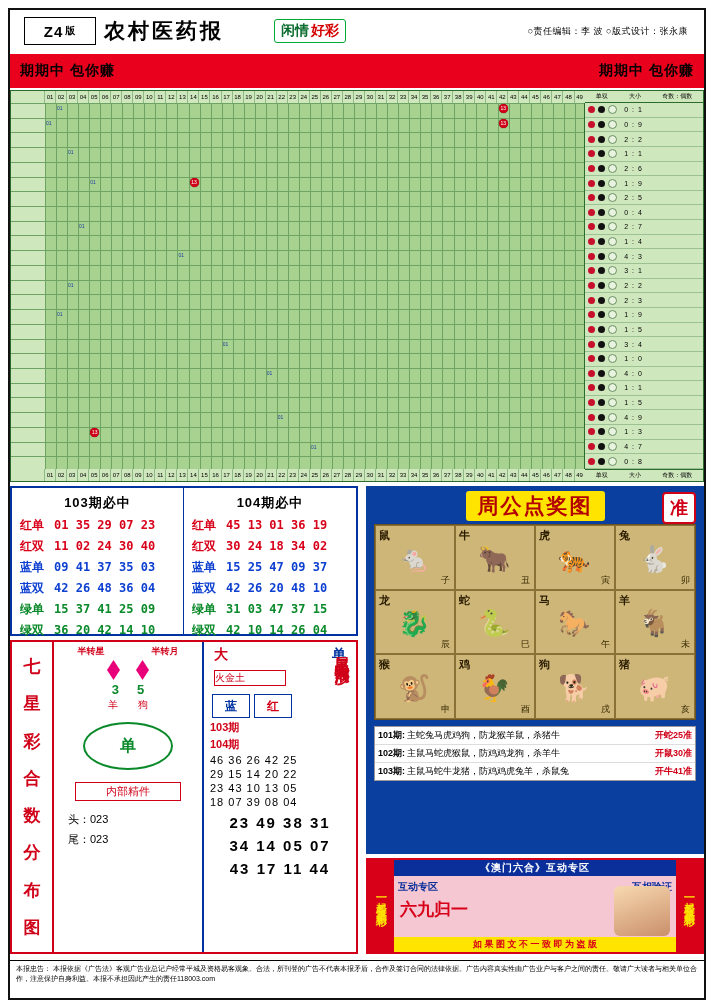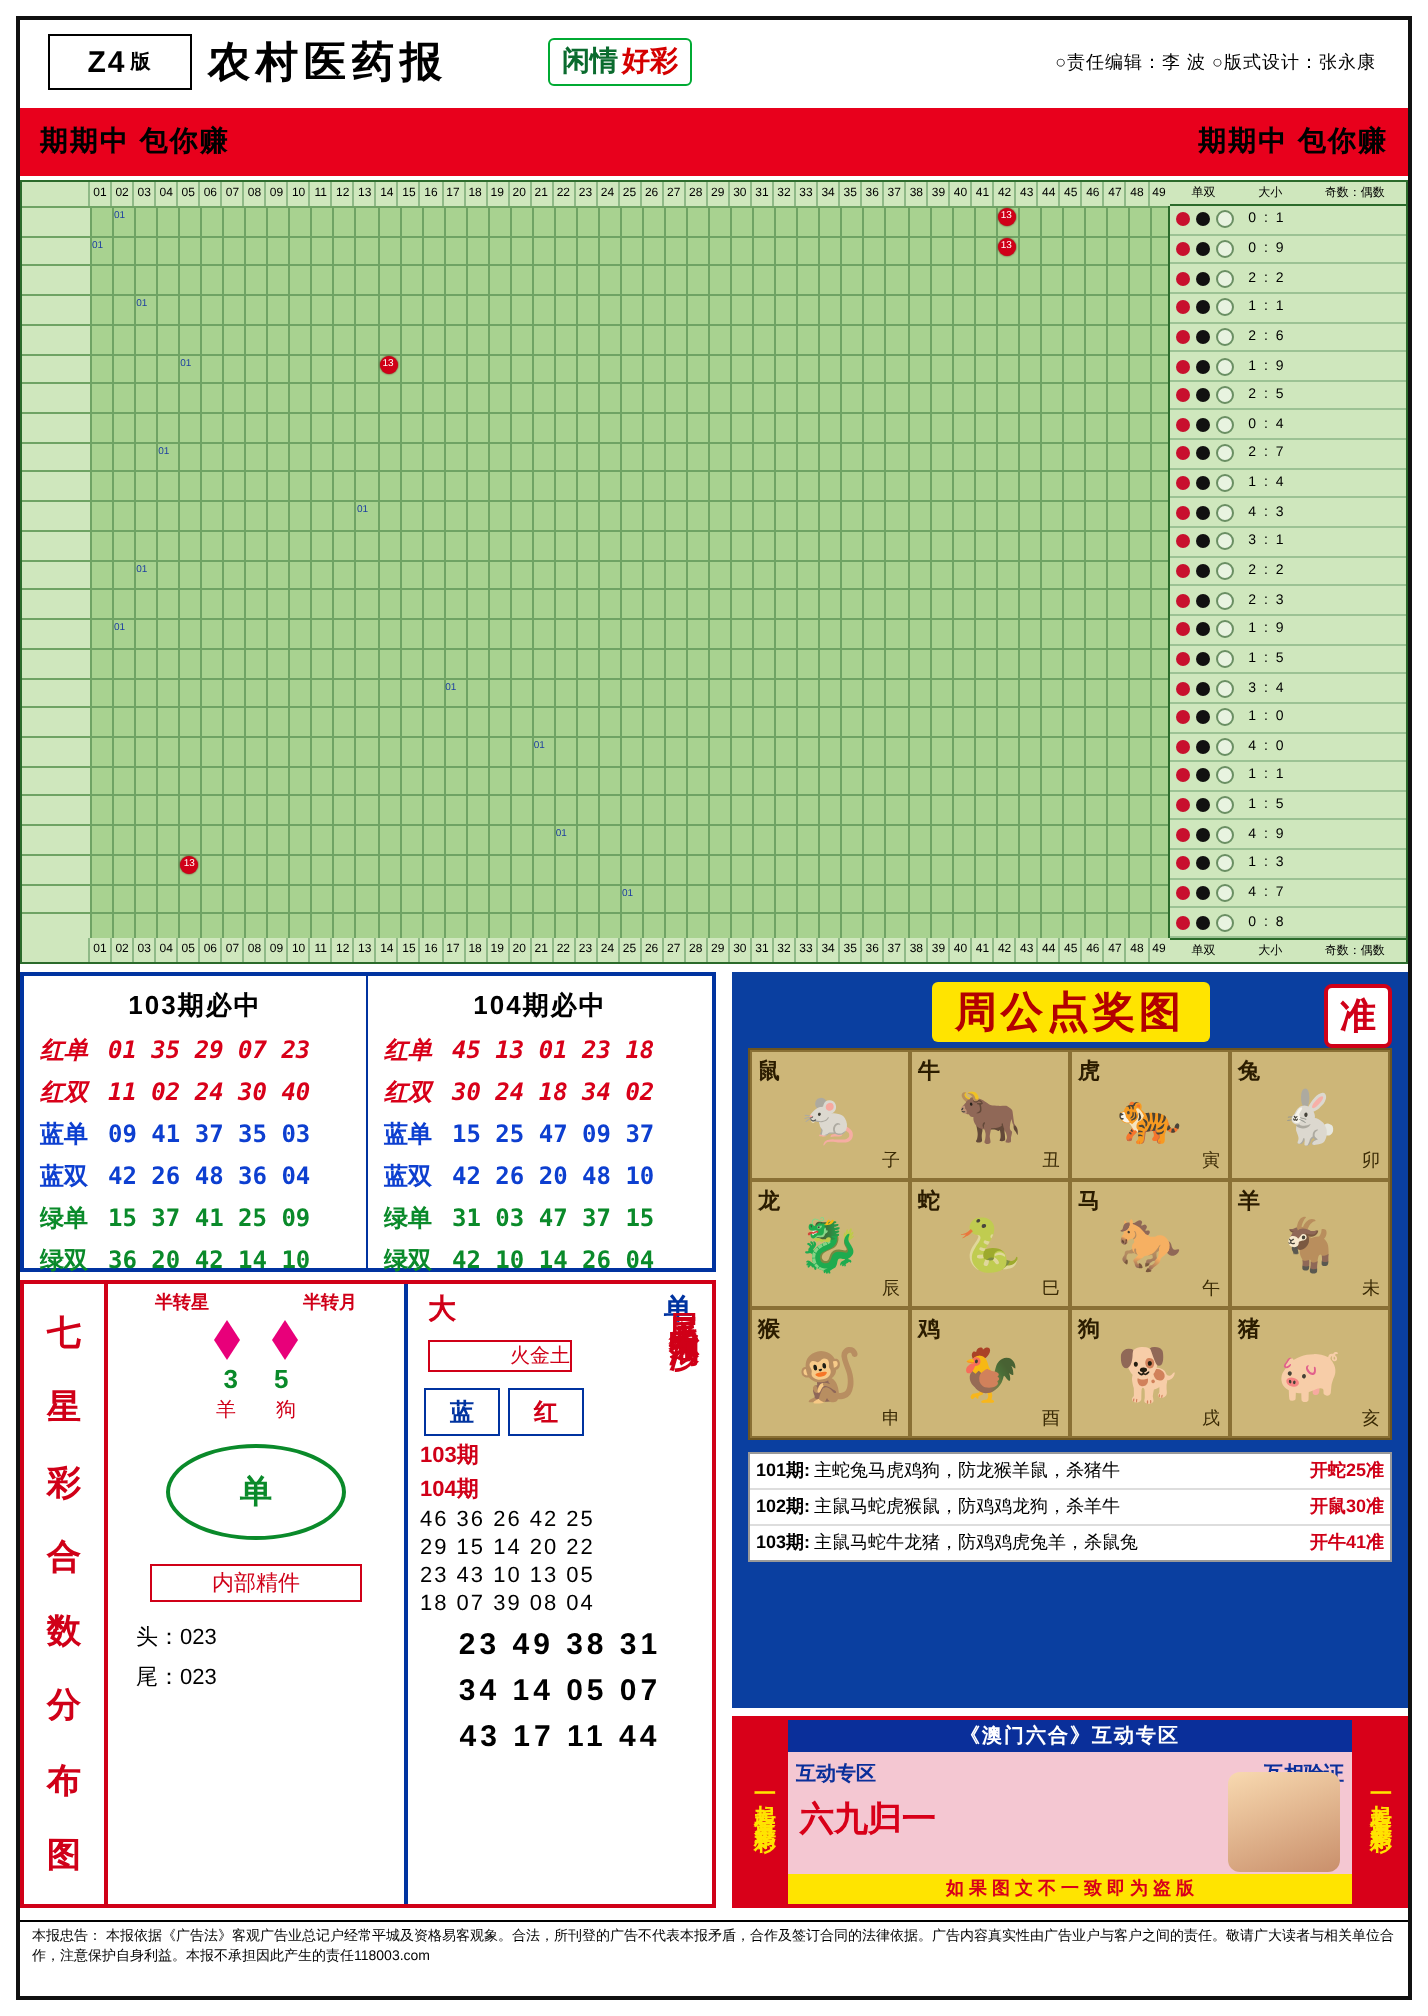--- a/index.html
+++ b/index.html
@@ -50,21 +50,21 @@
   .oe{font-size:7px;margin-left:4px;letter-spacing:1px;}
 
   
   .panel{position:absolute;box-sizing:border-box;}
   .bihong{left:10px;top:486px;width:348px;height:150px;background:#fff;border:2px solid #0033a0;display:flex;}
   .bihong .half{width:50%;box-sizing:border-box;padding:6px 8px;}
   .bihong .half.l{border-right:1px solid #0033a0;}
   .bh-title{font-size:13px;font-weight:bold;color:#000;text-align:center;margin-bottom:5px;letter-spacing:1px;}
   .bh-line{display:flex;align-items:baseline;font-size:12px;font-weight:bold;margin:4px 0;font-family:"DejaVu Sans Mono","Liberation Mono",monospace;}
   .bh-lab{width:34px;flex:0 0 34px;font-family:"Liberation Sans",sans-serif;}
-  .c-red{color:#d80019;font-style:italic;}
+  .c-red{color:#d80019;}
   .c-blue{color:#0d3fd0;}
   .c-green{color:#0a8a2a;}
 
   
   .zg{left:366px;top:486px;width:338px;height:368px;background:#0a3fa0;border:2px solid #0a3fa0;}
   .zg-head{height:36px;background:#0a3fa0;display:flex;align-items:center;justify-content:center;position:relative;}
   .zg-head .t{background:#ffe400;color:#b30000;font-size:21px;font-weight:bold;padding:1px 12px;border-radius:3px;letter-spacing:2px;font-family:"DejaVu Serif","Liberation Serif",serif;}
   .zg-head .zhun{position:absolute;right:6px;top:4px;width:30px;height:28px;background:#fff;border:2px solid #d00018;border-radius:4px;color:#d00018;font-size:18px;font-weight:bold;display:flex;align-items:center;justify-content:center;}
   .zodiac{margin:0 6px;height:194px;background:#c9b06a;border:1px solid #6b5420;display:grid;grid-template-columns:repeat(4,1fr);grid-template-rows:repeat(3,1fr);}
   .zcell{border:1px solid #8a7035;position:relative;background:#cdb678;overflow:hidden;}
@@ -91,21 +91,21 @@
   .numrow .g{color:#0a8a2a;}
   .sx-row{display:flex;justify-content:center;gap:20px;font-size:10px;color:#d00018;margin-top:1px;}
   .ellipse{width:86px;height:44px;border:2px solid #0a8a2a;border-radius:50%;margin:10px auto 0;display:flex;align-items:center;justify-content:center;}
   .ellipse span{color:#0a8a2a;font-size:16px;font-weight:bold;}
   .neibu{margin:12px auto 0;width:104px;border:1px solid #d00018;text-align:center;font-size:11px;color:#d00018;padding:1px 0;}
   .hw{margin-top:8px;font-size:11px;padding-left:14px;line-height:20px;}
   .qxr-top{display:flex;font-size:12px;font-weight:bold;justify-content:space-between;padding:4px 10px 0;}
   .qxr-top .da{color:#d00018;font-size:14px;}
   .qxr-top .dan{color:#0033a0;font-size:14px;}
   .vert{position:absolute;right:6px;top:2px;font-size:15px;font-weight:bold;color:#d00018;writing-mode:vertical-rl;letter-spacing:2px;line-height:17px;font-family:"DejaVu Serif","Liberation Serif",serif;}
-  .hjt{border:1px solid #d00018;font-size:10px;color:#d00018;text-align:right;width:70px;margin:6px 0 0 10px;}
+  .hjt{border:1px solid #d00018;font-size:10px;color:#d00018;text-align:left;width:70px;margin:6px 0 0 10px;}
   .lanhong{display:flex;gap:4px;margin:8px 0 0 8px;}
   .lanhong div{width:36px;height:22px;border:1px solid #0033a0;font-size:12px;font-weight:bold;display:flex;align-items:center;justify-content:center;}
   .lanhong .l{color:#0033a0;}
   .lanhong .h{color:#d00018;}
   .issue{font-size:11px;font-weight:bold;color:#d00018;text-align:left;margin:2px 0 0 6px;}
   .digits{font-size:11px;color:#000;margin:2px 0 0 6px;letter-spacing:1px;}
   .bignums{font-size:15px;font-weight:bold;color:#000;text-align:center;margin-top:6px;letter-spacing:2px;}
 
   
   .ad{left:366px;top:858px;width:338px;height:96px;background:#d80019;border:2px solid #d80019;display:flex;align-items:stretch;}
@@ -544,21 +544,21 @@
             <span class="bh-lab c-green">绿双</span>
             <span class="c-green">36 20 42 14 10</span>
           </div>
         </div>
     </div>
     <div class="half">
       <div class="bh-title">104期必中</div>
       <div id="bhright">
           <div class="bh-line">
             <span class="bh-lab c-red">红单</span>
-            <span class="c-red">45 13 01 23 18</span>
+            <span class="c-red">45 13 01 36 19</span>
           </div>
           <div class="bh-line">
             <span class="bh-lab c-red">红双</span>
             <span class="c-red">30 24 18 34 02</span>
           </div>
           <div class="bh-line">
             <span class="bh-lab c-blue">蓝单</span>
             <span class="c-blue">15 25 47 09 37</span>
           </div>
           <div class="bh-line">

